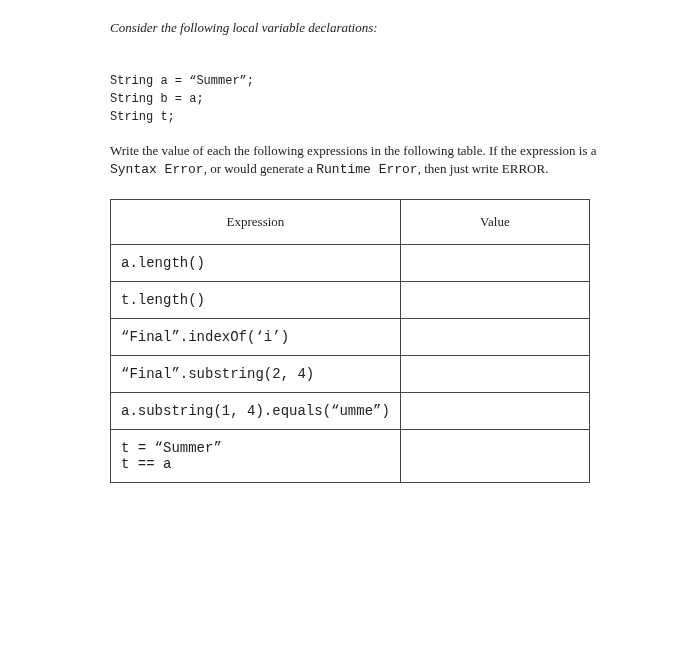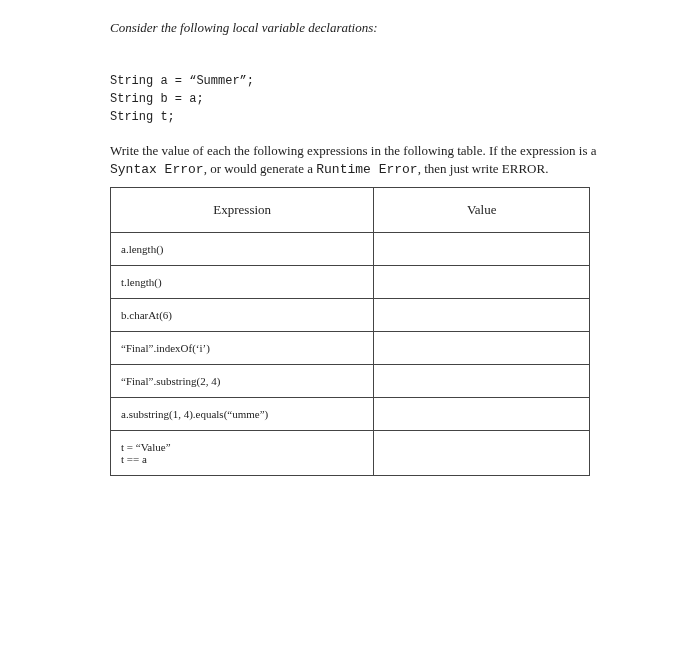--- a/index.html
+++ b/index.html
@@ -22,21 +22,21 @@
     }
     .code-block {
       font-family: 'Courier New', Courier, monospace;
       font-size: 12px;
       line-height: 1.5;
       margin-bottom: 16px;
       white-space: pre;
       margin-top: 36px;
     }
     .instructions {
-      margin-bottom: 8px;
+      margin-bottom: 20px;
       line-height: 1.4;
     }
     .mono {
       font-family: 'Courier New', Courier, monospace;
     }
     table {
       border-collapse: collapse;
       width: 100%;
       max-width: 480px;
     }
@@ -47,22 +47,22 @@
       vertical-align: middle;
     }
     th {
       font-weight: normal;
       font-family: Georgia, 'Times New Roman', serif;
       font-size: 13px;
       text-align: center;
       padding: 14px 4px;
     }
     td.expr {
-      font-family: Liberation Serif, serif;
-      font-size: 11px;
+      font-family: Liberation Mono, monospace;
+      font-size: 14px;
       white-space: pre;
       width: 55%;
     }
     td.val {
       width: 45%;
     }
   </style>
 </head>
 <body>
 
@@ -86,34 +86,30 @@
   <tbody id="table-body">
   <tr>
         <td class="expr">a.length()</td>
         <td class="val"></td>
       </tr>
       <tr>
         <td class="expr">t.length()</td>
         <td class="val"></td>
       </tr>
       <tr>
-        <td class="expr">b.charAt(6)</td>
-        <td class="val"></td>
-      </tr>
-      <tr>
         <td class="expr">“Final”.indexOf(‘i’)</td>
         <td class="val"></td>
       </tr>
       <tr>
         <td class="expr">“Final”.substring(2, 4)</td>
         <td class="val"></td>
       </tr>
       <tr>
         <td class="expr">a.substring(1, 4).equals(“umme”)</td>
         <td class="val"></td>
       </tr>
       <tr>
-        <td class="expr">t = “Value”
+        <td class="expr">t = “Summer”
 t == a</td>
         <td class="val"></td>
       </tr>
     </tbody>
 </table>
 
 </body></html>

